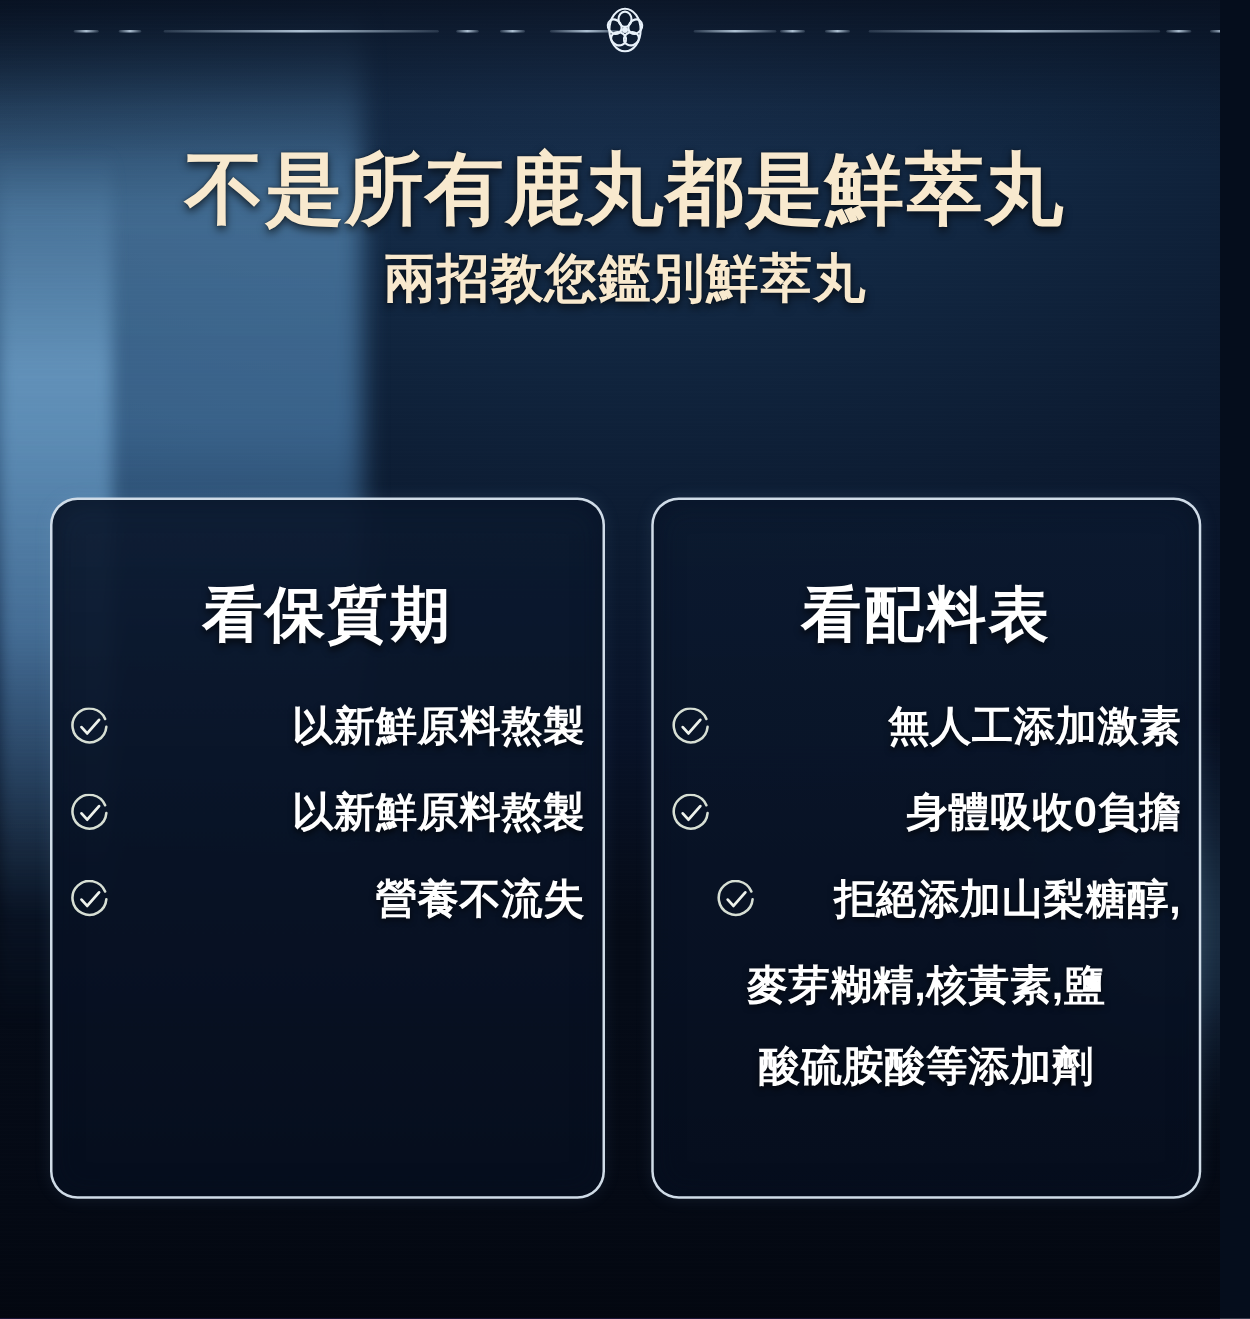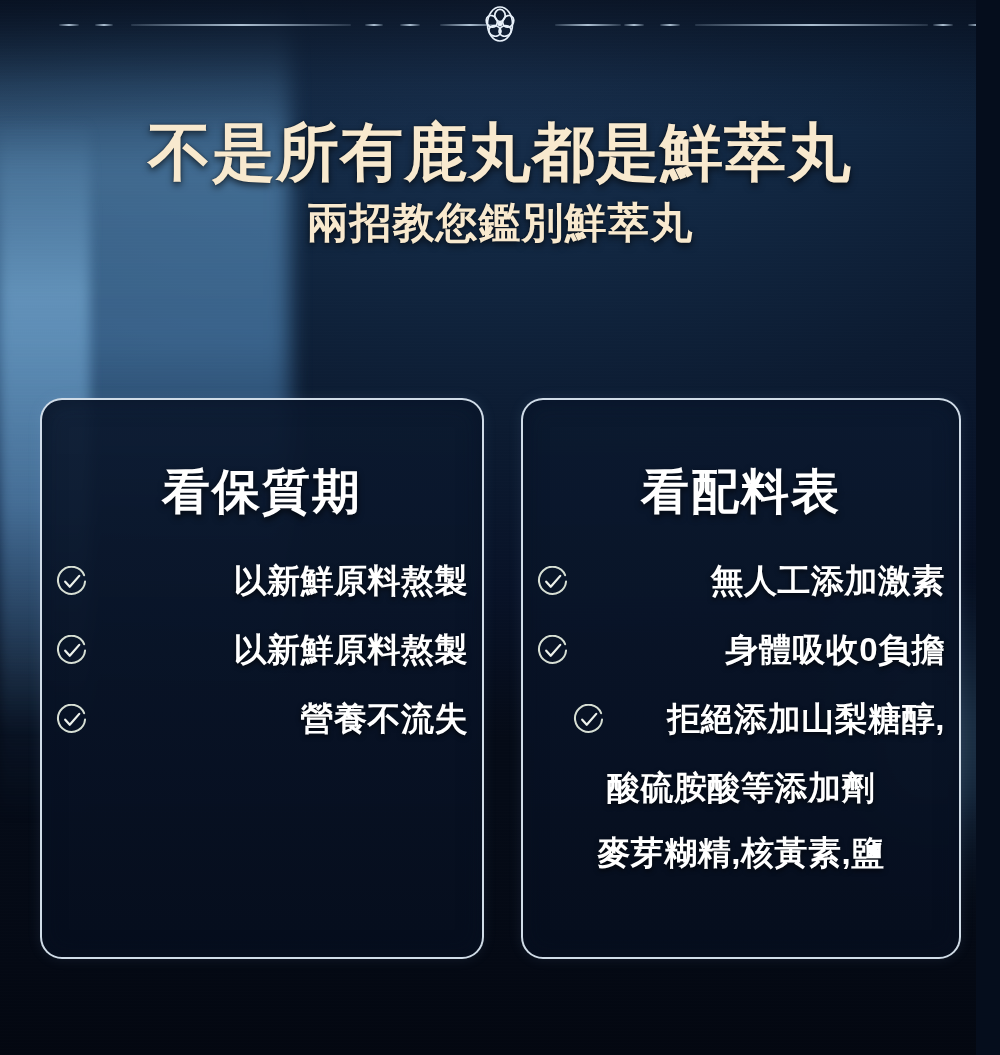--- a/index.html
+++ b/index.html
@@ -270,20 +270,20 @@
         <div class="item indent">
           <span class="check-icon">
             <svg viewBox="0 0 32 32" width="31" height="31" aria-hidden="true">
               <path d="M29 9.5A14 14 0 1 0 30 16" fill="none" stroke="#d7dfd4" stroke-width="2.1" stroke-linecap="round"></path>
               <path d="M9.5 16.2 L14.2 21.4 L24 10.2" fill="none" stroke="#eef2ec" stroke-width="2.3" stroke-linecap="round" stroke-linejoin="round"></path>
             </svg>
           </span>
           <span class="item-text">拒絕添加山梨糖醇,</span>
         </div>
 
+        <div class="cont-line">麥芽糊精,核黃素,鹽</div>
         <div class="cont-line">酸硫胺酸等添加劑</div>
-        <div class="cont-line">麥芽糊精,核黃素,鹽</div>
 
       </div>
     </div>
 
   </div>
 </div>
 
 </body></html>

